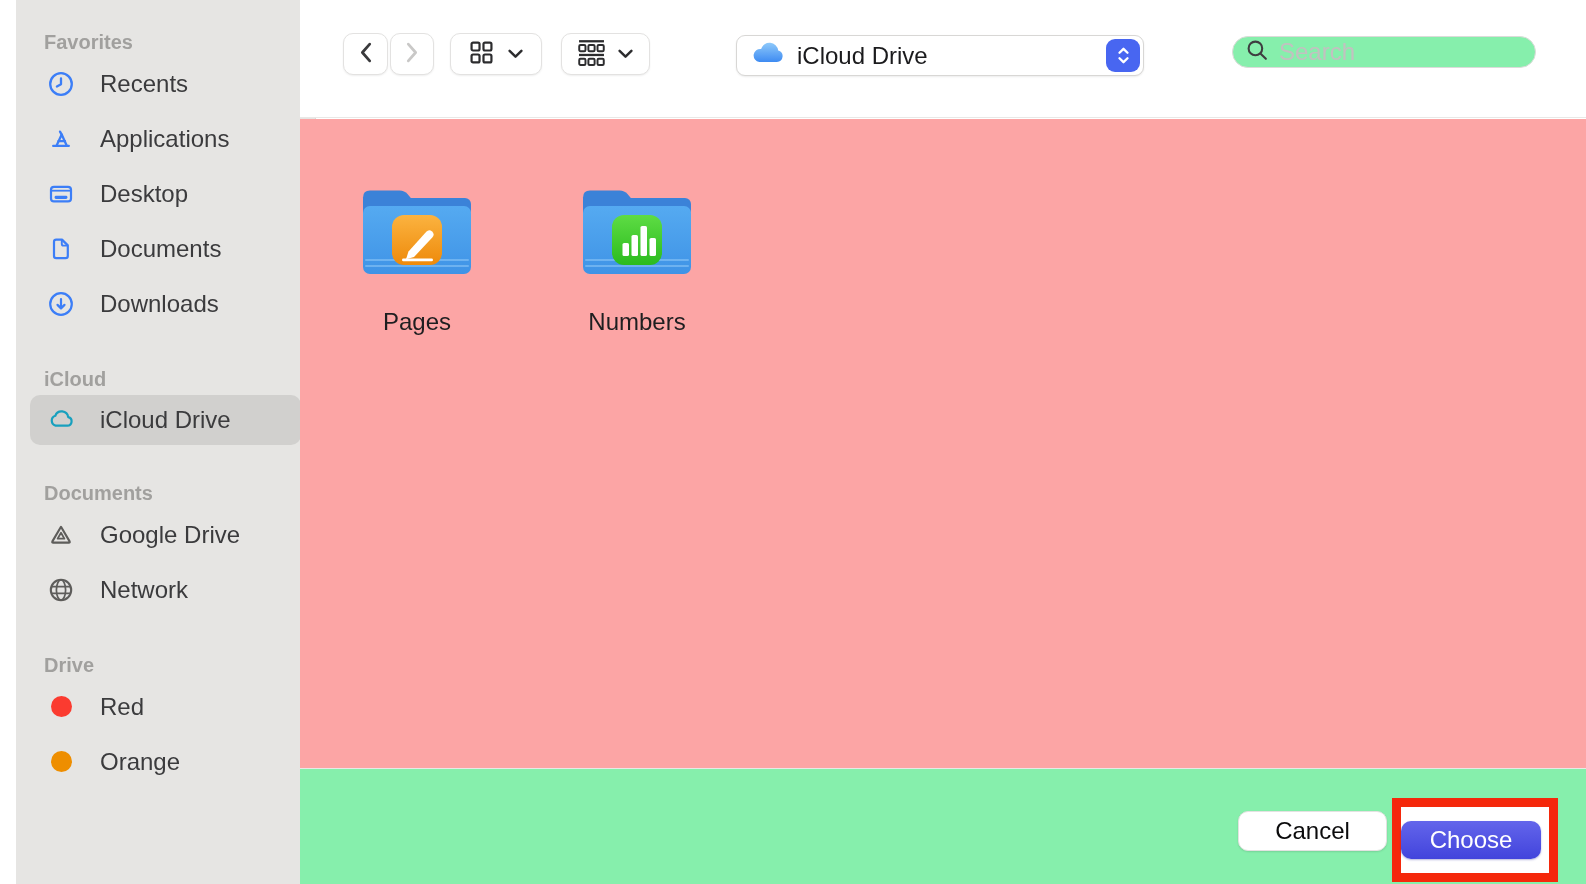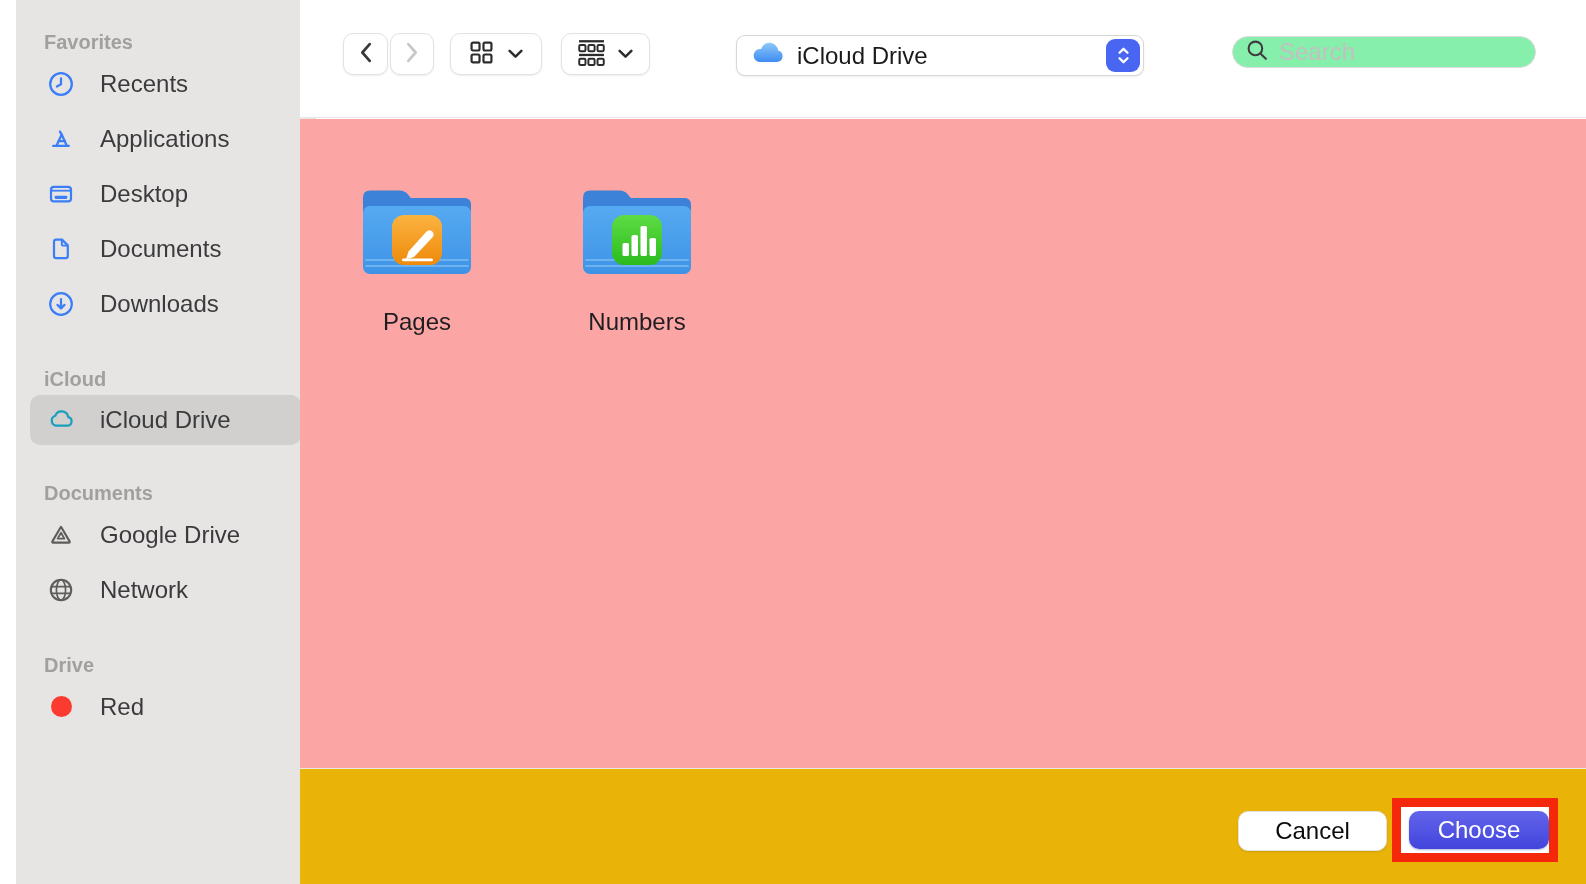--- a/index.html
+++ b/index.html
@@ -77,33 +77,33 @@
     position:absolute; top:63px; width:150px;
     display:flex; flex-direction:column; align-items:center; cursor:pointer;
   }
   .file-tile.pages { left:42px; }
   .file-tile.numbers { left:262px; }
   .file-name { margin-top:26px; font-size:24px; color:#1E1E20; }
 
   
   .footer {
     position:absolute; left:300px; top:768px; right:0; bottom:0;
-    background:#eab308; border-top:1px solid #E9E8E6;
+    background:#86efac; border-top:1px solid #E9E8E6;
   }
   .cancel-btn {
     position:absolute; left:938px; top:42px; width:149px; height:40px;
     background:#ffffff; border:1px solid #E3E2E1; border-radius:10px;
     box-shadow:0 1px 2px rgba(0,0,0,0.12);
     font-size:24px; color:#0B0B0C; cursor:pointer;
     font-family:"Liberation Sans","DejaVu Sans",sans-serif;
   }
   .annotation-box {
-    position:absolute; left:1092px; top:29px; width:166px; height:64px;
+    position:absolute; left:1092px; top:29px; width:166px; height:84px;
     border:9px solid #F5280B; background:#ffffff;
-    display:flex; align-items:center; justify-content:flex-end;
+    display:flex; align-items:center; justify-content:flex-start;
   }
   .choose-btn {
     width:140px; height:38px; border:none; border-radius:10px;
     background:linear-gradient(180deg,#6365EB 0%,#4244DC 100%);
     box-shadow:0 1px 2px rgba(40,40,160,0.35);
     font-size:24px; color:#ffffff; cursor:pointer;
     font-family:"Liberation Sans","DejaVu Sans",sans-serif;
   }
 </style>
 </head>
@@ -212,20 +212,26 @@
     <div class="section">
       <div class="section-title">Drive</div>
 
       <div class="side-item">
         <span class="icn">
             <span class="tag-dot red"></span>
           </span>
         <span class="lbl">Red</span>
       </div>
 
+      <div class="side-item">
+        <span class="icn">
+            <span class="tag-dot orange"></span>
+          </span>
+        <span class="lbl">Orange</span>
+      </div>
     </div>
   </aside>
 
   <div class="toolbar">
 
     <button class="tbtn nav-back">
       <span>
         <svg width="13" height="21" viewBox="0 0 12 20">
             <path d="M10 2 L3 10 L10 18" stroke="#3A3A3C" stroke-width="2.6" fill="none" stroke-linecap="round" stroke-linejoin="round"></path>
           </svg>

